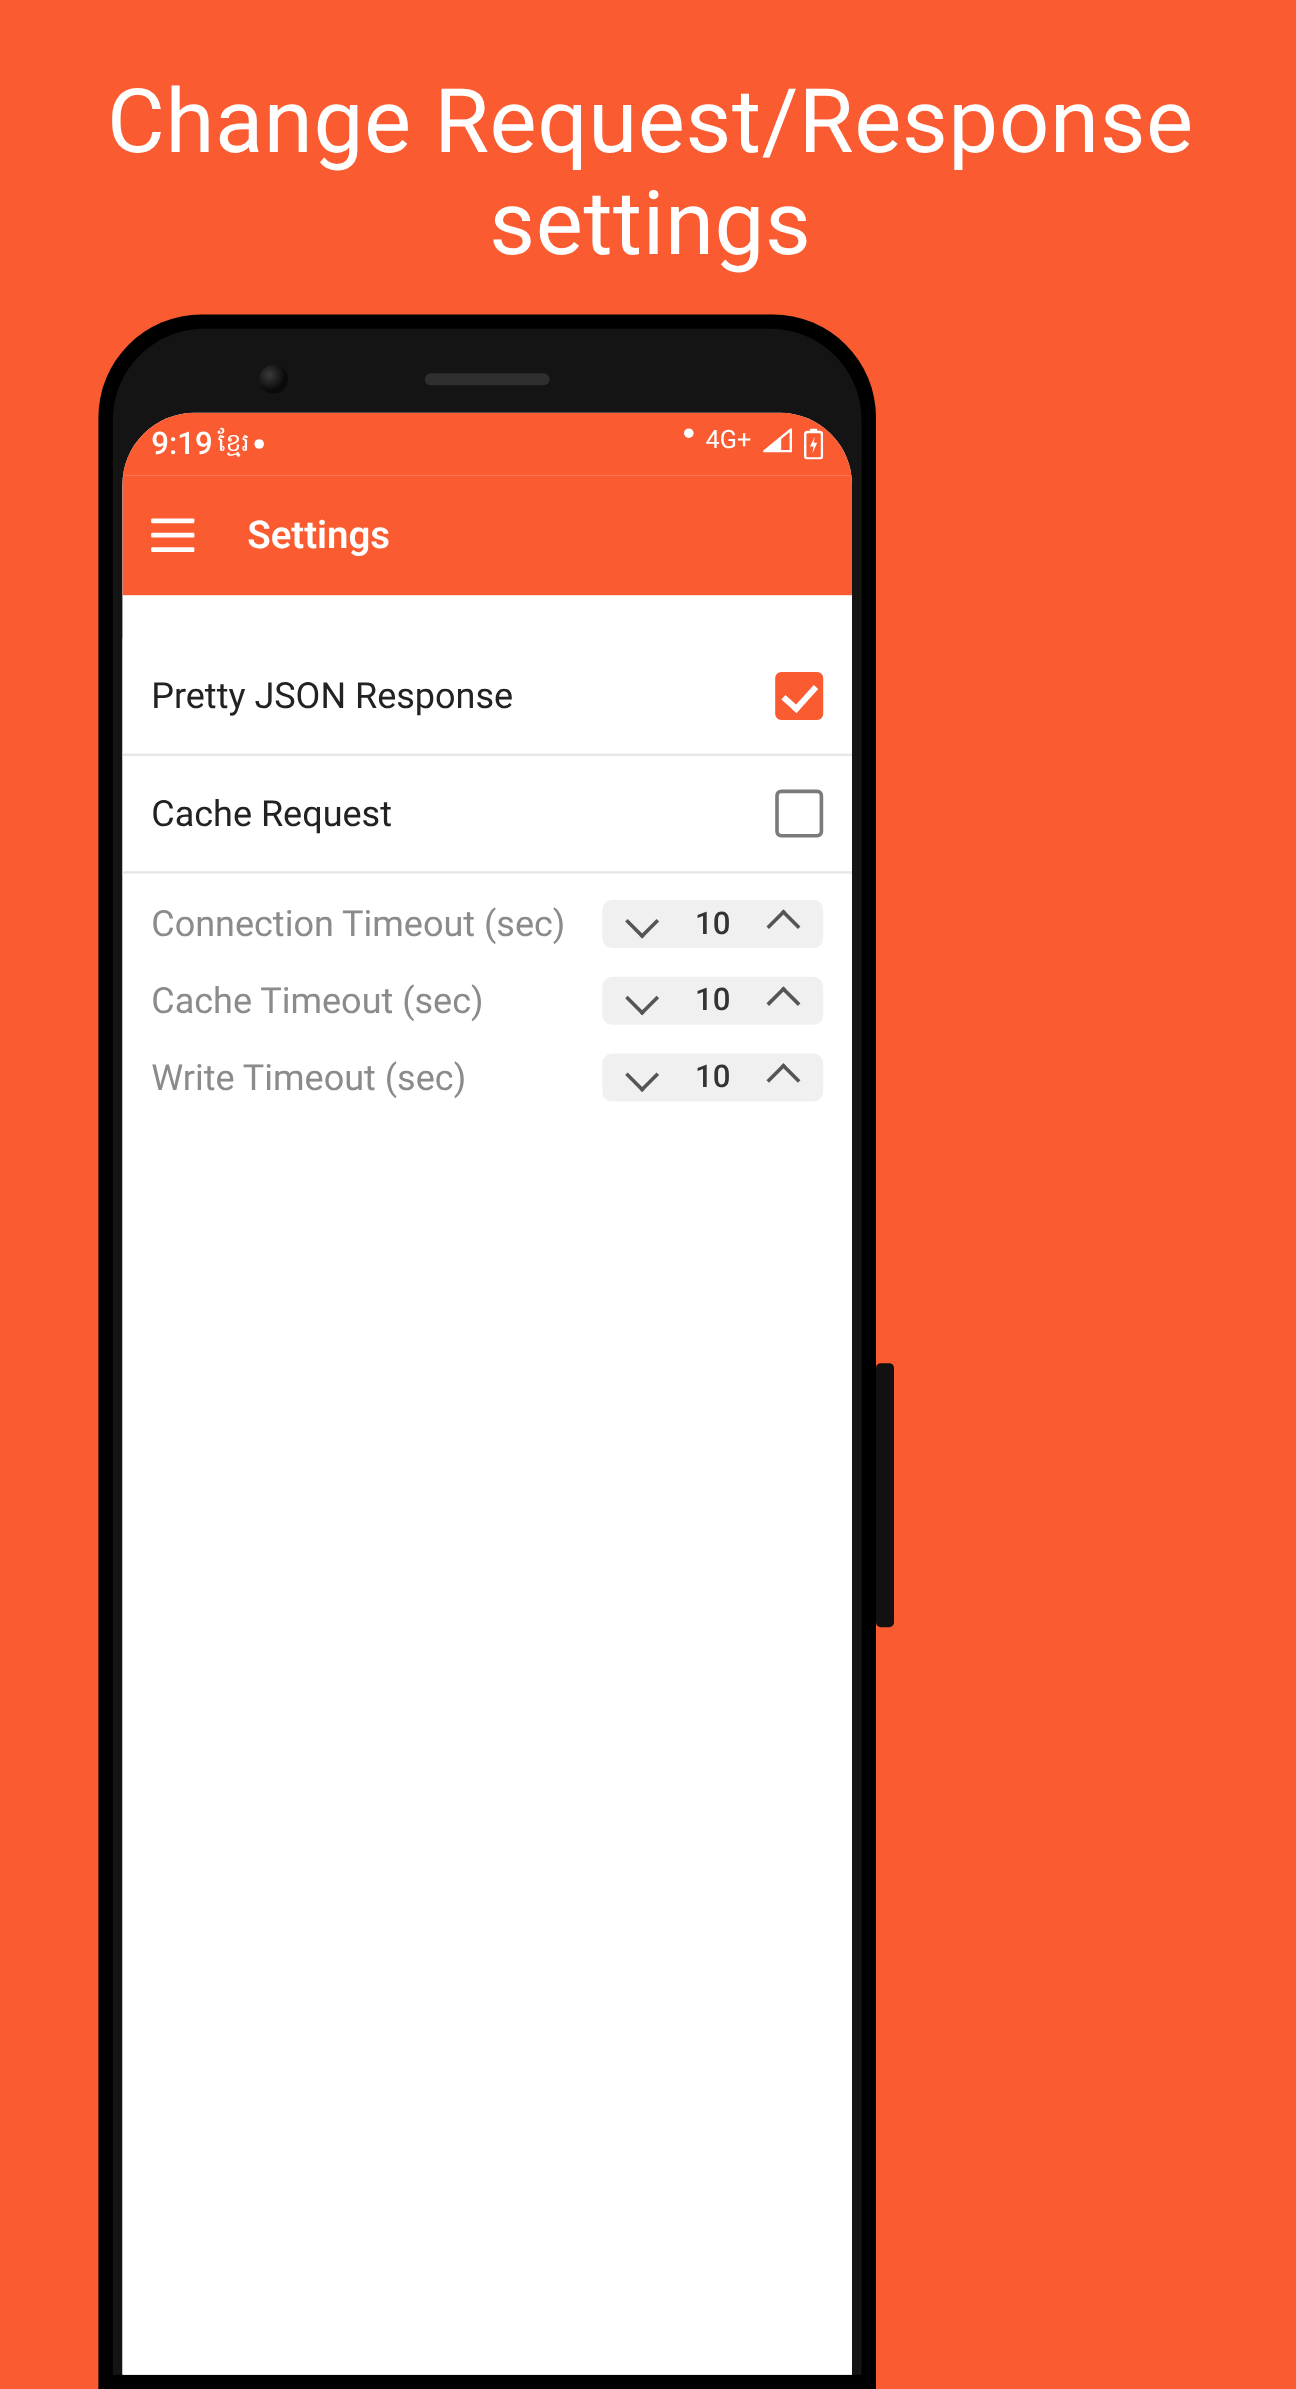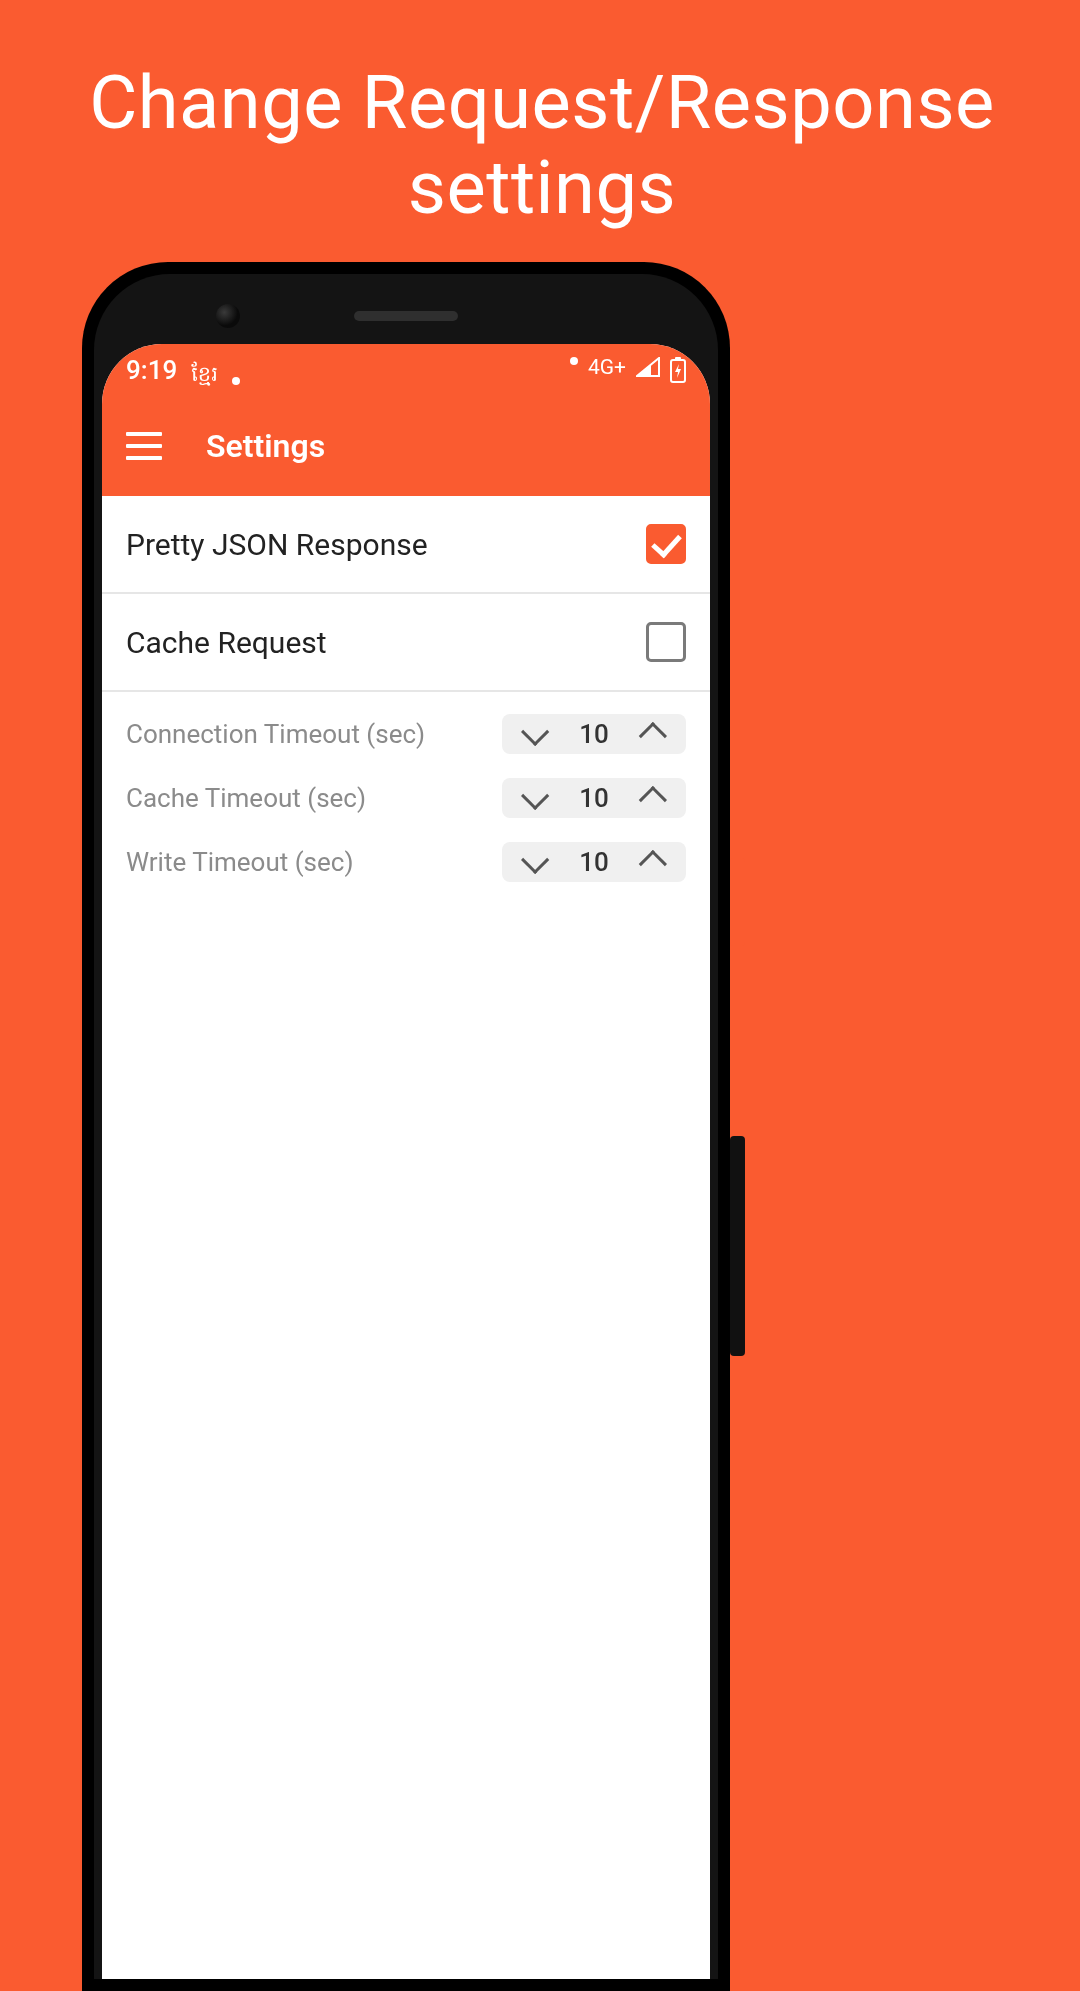--- a/index.html
+++ b/index.html
@@ -66,58 +66,58 @@
     overflow:hidden;
     display:flex;flex-direction:column;
   }
 
   
   .statusbar{
     height:52px;background:var(--accent);
     display:flex;align-items:center;justify-content:space-between;
     padding:0 24px;color:#fff;font-size:26px;font-weight:500;
   }
-  .status-left{display:flex;align-items:flex-end;gap:14px;}
+  .status-left{display:flex;align-items:center;gap:4px;}
   .status-right{display:flex;gap:10px;}
   .status-dot{width:8px;height:8px;border-radius:50%;background:#fff;}
   .status-small{font-size:21px;font-weight:400;line-height:1;}
   .status-icon{display:inline-flex;}
   .status-signal svg, .status-batt svg{display:block;}
 
   
   .appbar{
     height:100px;background:var(--accent);
     display:flex;align-items:center;gap:44px;
     padding:0 24px;color:#fff;
   }
   .hamburger{width:36px;height:28px;display:flex;flex-direction:column;justify-content:space-between;flex:0 0 auto;}
   .hamburger span{display:block;height:4px;background:#fff;border-radius:1px;}
   .appbar-title{font-size:32px;font-weight:600;}
 
   
-  .content{flex:1;background:#fff;}
+  .content{flex:1;background:#fff;margin-top:36px;}
 
   .row-switch{
     display:flex;align-items:center;justify-content:space-between;
     padding:28px 24px;
     border-bottom:2px solid var(--divider);
   }
   .row-switch-label{font-size:30px;color:#222;font-weight:400;}
   .chk{width:40px;height:40px;border:3px solid #7a7a7a;border-radius:5px;flex:0 0 auto;position:relative;}
   .chk.checked{border-color:var(--accent);background:var(--accent);}
   .chk.checked::after{
     content:"";position:absolute;left:9px;top:2px;width:12px;height:22px;
     border:solid #fff;border-width:0 5px 5px 0;transform:rotate(42deg);
   }
 
   .row-stepper{
     display:flex;align-items:center;justify-content:space-between;
     padding:12px 24px;
   }
-  .row-stepper-label{font-size:26px;color:var(--muted);}
+  .row-stepper-label{font-size:30px;color:var(--muted);}
   .stepper{
     display:flex;align-items:center;gap:0;
     background:var(--stepper-bg);border-radius:8px;
     height:40px;
   }
   .step-btn{
     width:62px;height:52px;display:flex;align-items:center;justify-content:center;
   }
   .step-val{
     min-width:60px;text-align:center;font-size:26px;color:#333;font-weight:500;

